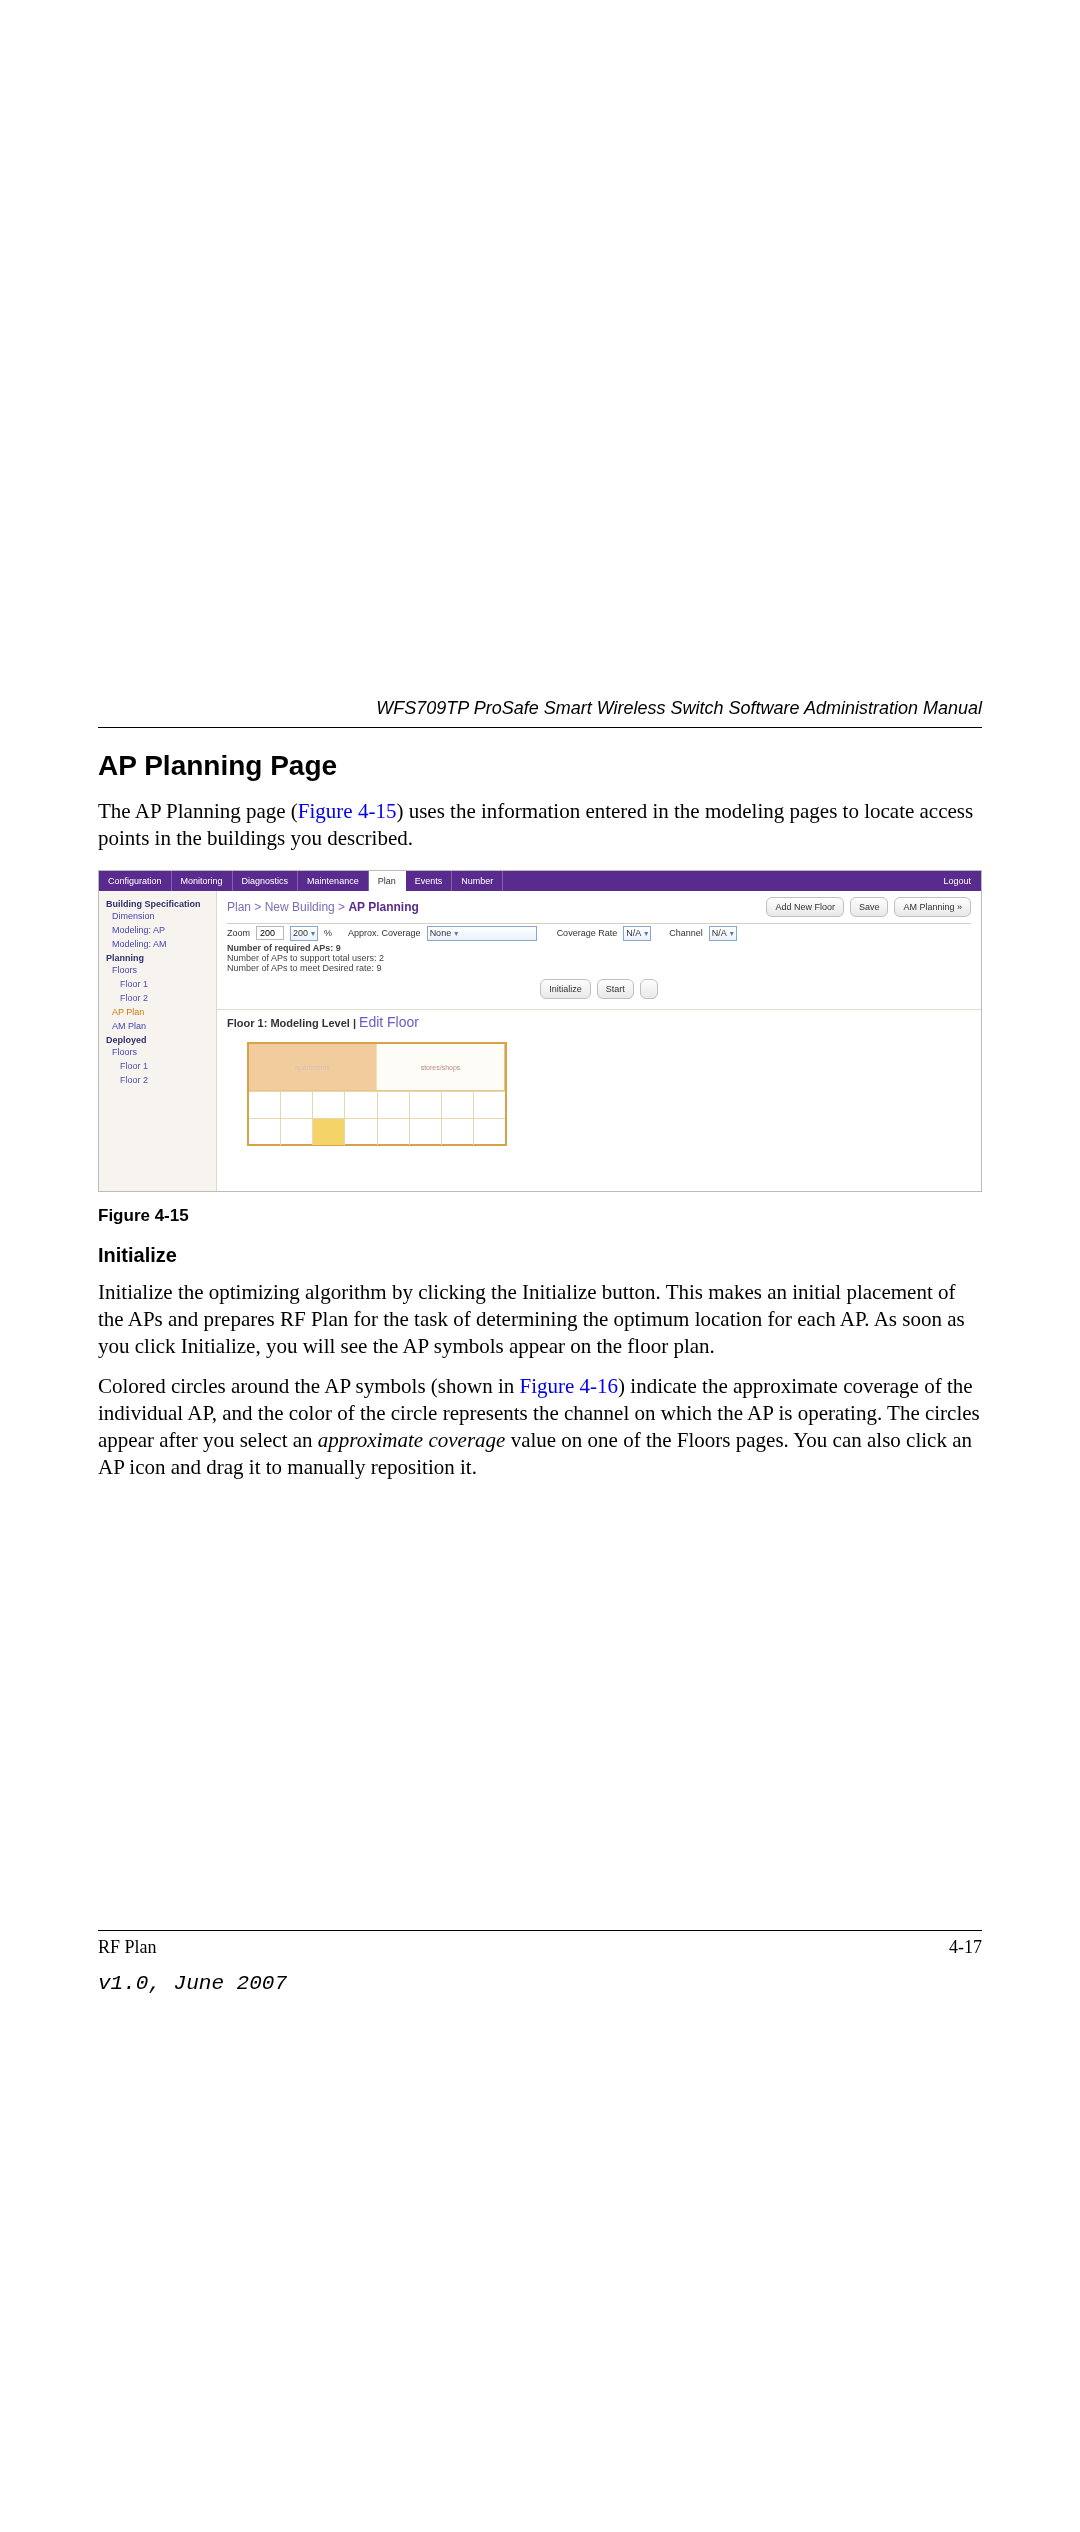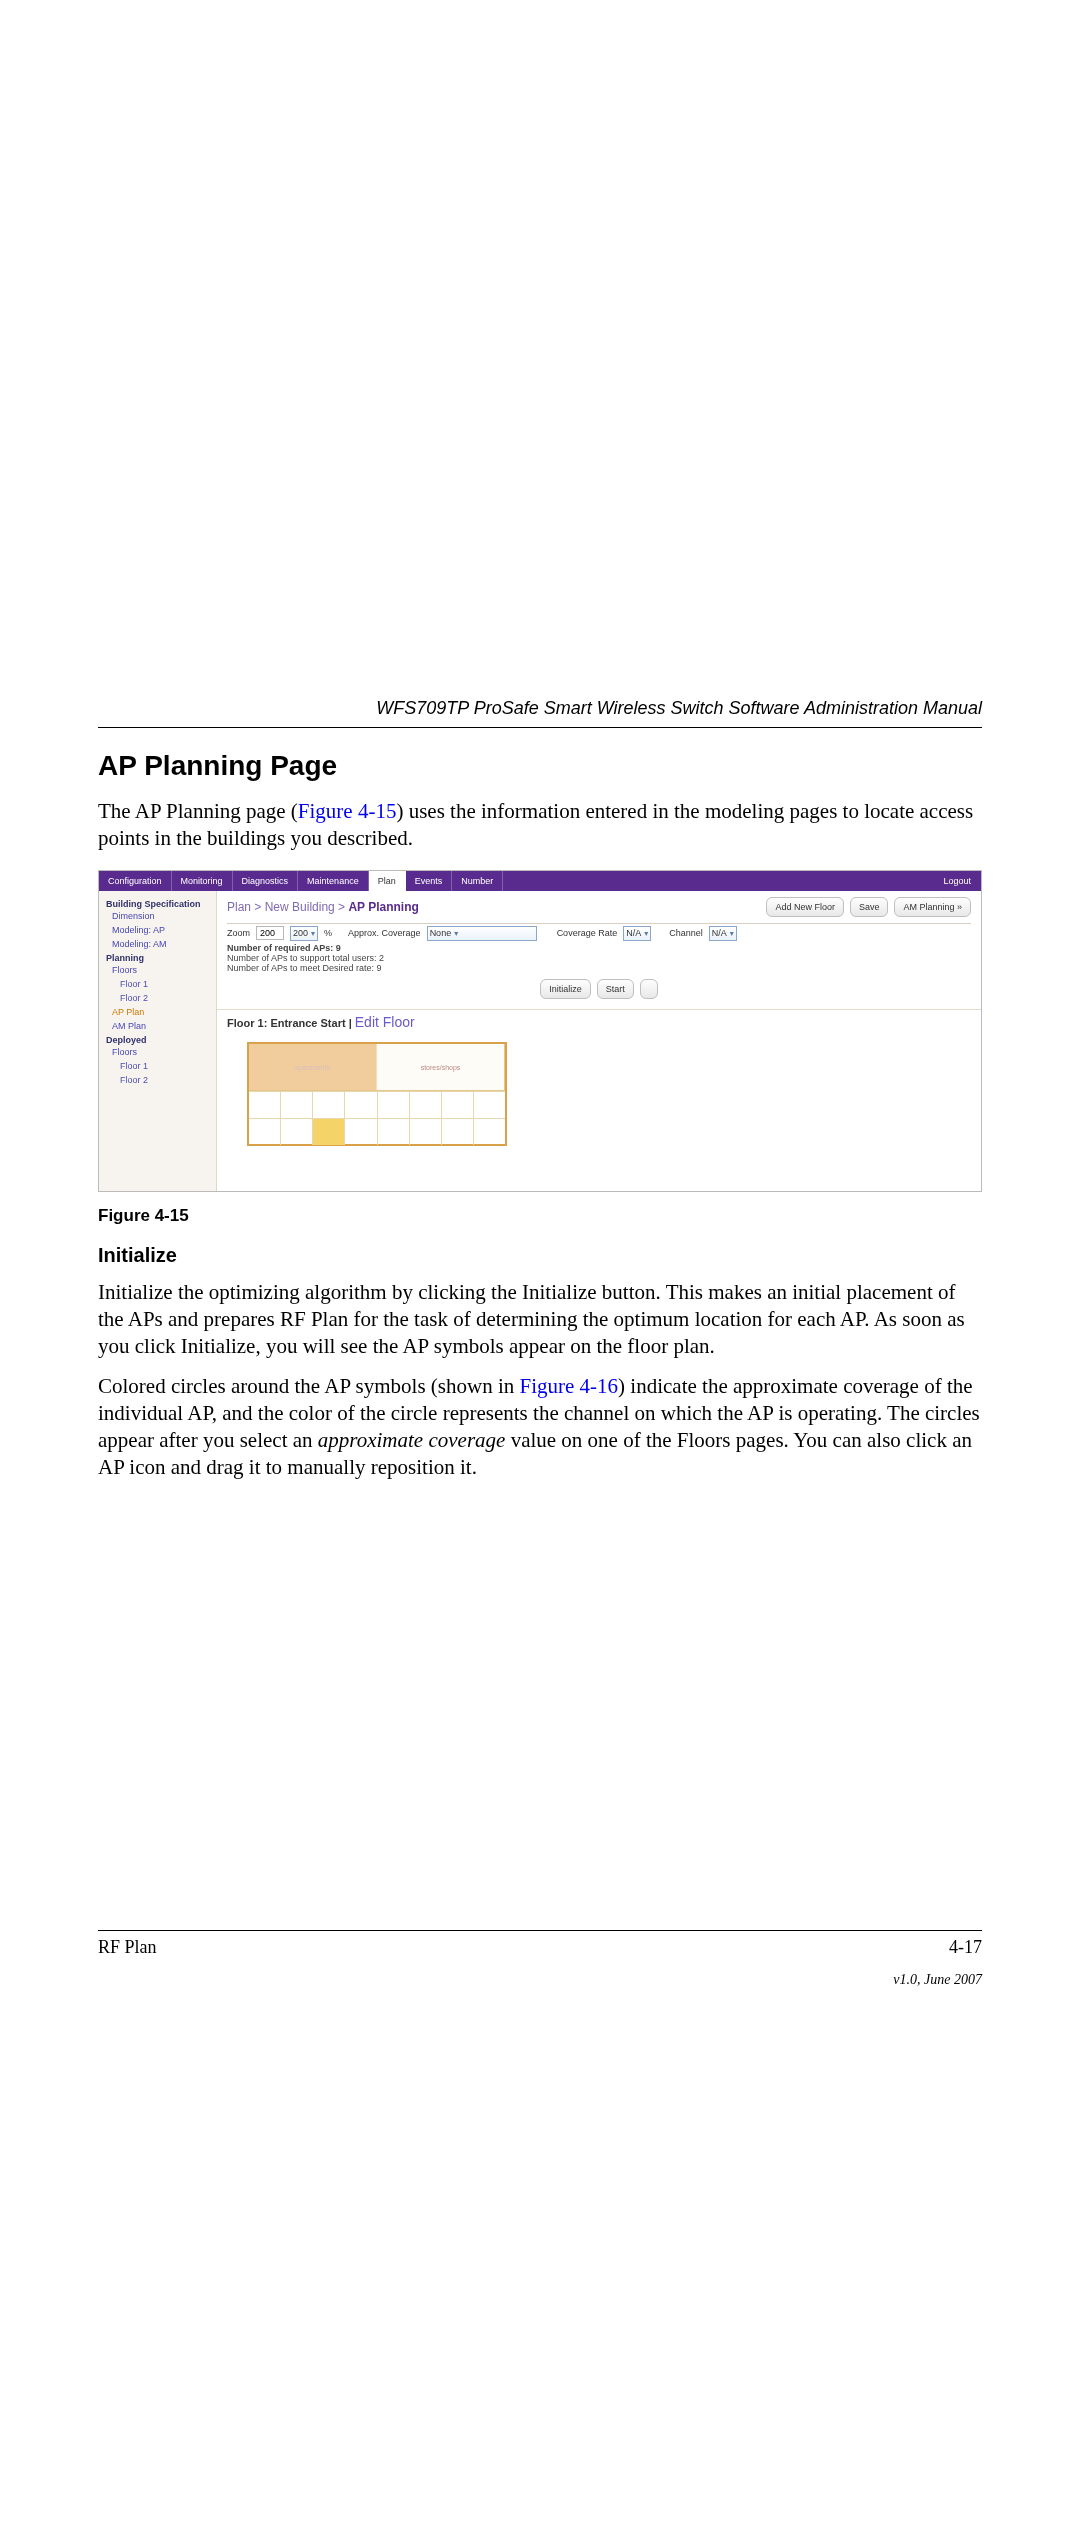--- a/index.html
+++ b/index.html
@@ -164,21 +164,21 @@
 
   
   .foot {
     position: absolute;
     left: 98px;
     width: 884px;
     top: 1930px;
   }
   .foot-hr { border-top: 1.5px solid #000; margin-bottom: 6px; }
   .foot-row { display: flex; justify-content: space-between; font-size: 18px; }
-  .foot-ver { text-align: right; font-style: italic; font-size: 14px; margin-top: 14px; }
+  .foot-ver { text-align: left; font-style: italic; font-size: 21px; margin-top: 14px; font-family: Liberation Mono, monospace; }
 </style>
 </head>
 <body>
 
 <div class="page">
   <div class="running-head">WFS709TP ProSafe Smart Wireless Switch Software Administration Manual</div>
   <div class="hr"></div>
 
   <div class="h2">AP Planning Page</div>
 
@@ -246,21 +246,21 @@
           <b>Number of required APs: 9</b><br>
           <span>Number of APs to support total users: 2</span><br>
           <span>Number of APs to meet Desired rate: 9</span>
         </div>
         <div class="ss-actions">
           <span class="ss-btn">Initialize</span>
           <span class="ss-btn">Start</span>
           <span class="ss-btn" style="min-width:18px"></span>
         </div>
         <div class="ss-floor-hdr">
-          <span>Floor 1: Entrance Start</span>
+          <span>Floor 1: Modeling Level</span>
           <span> | </span>
           <span class="edit">Edit Floor</span>
         </div>
         <div class="floorplan">
           <div class="fp-top">
             <div class="fp-block a">
                 <span class="fp-label">apartments</span>
               </div>
             <div class="fp-block b">
                 <span class="fp-label">stores/shops</span>

